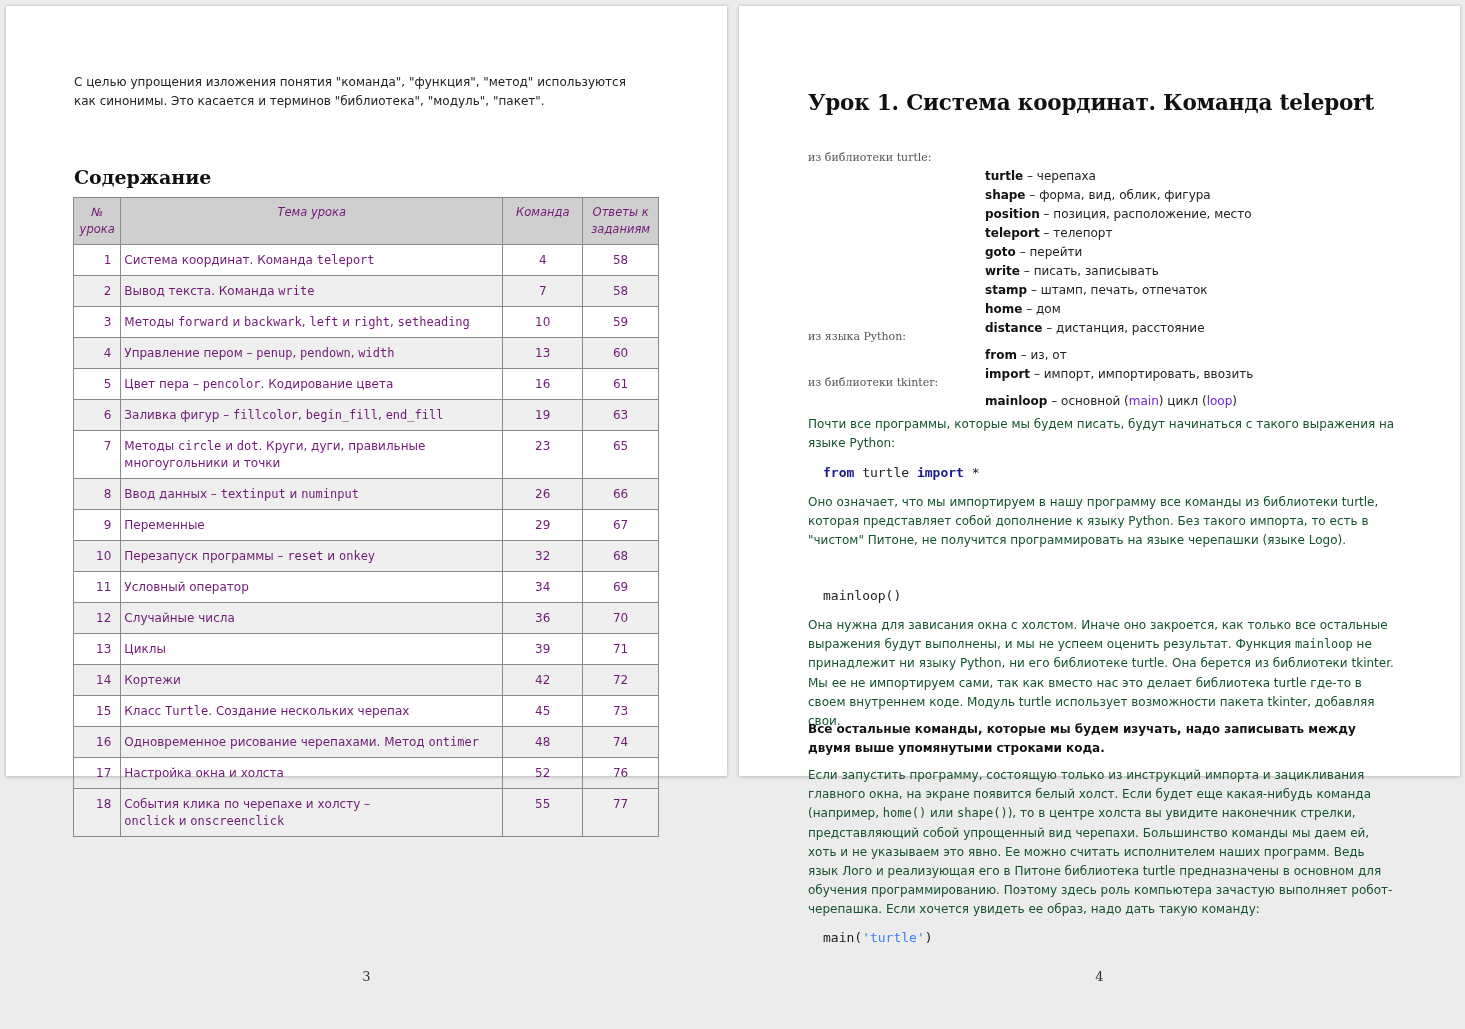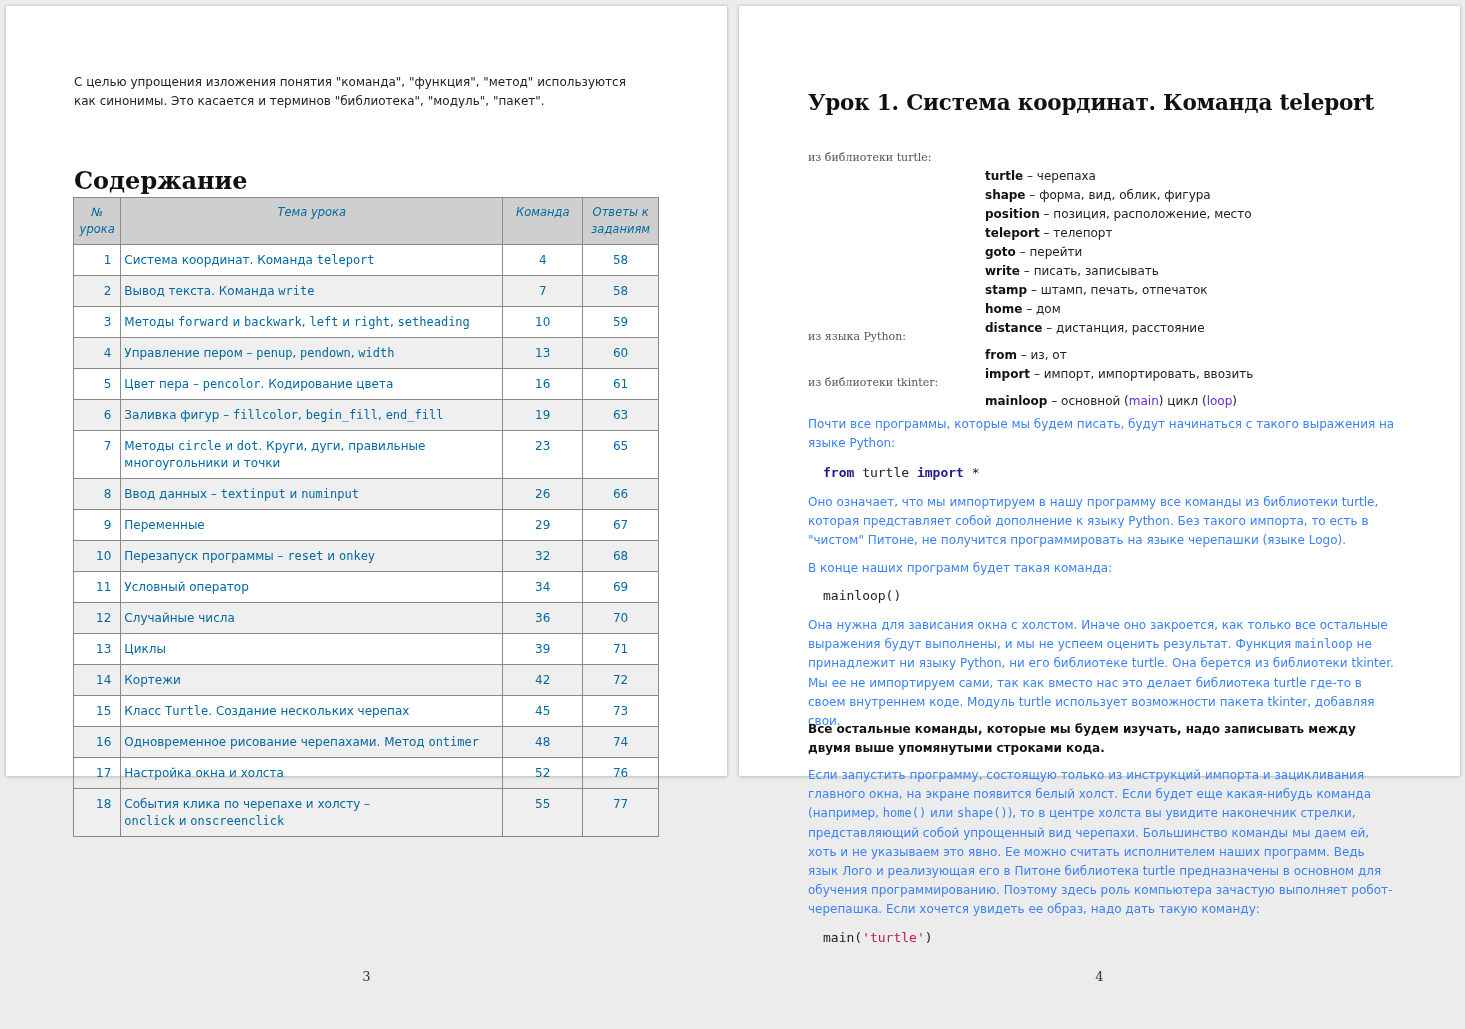--- a/index.html
+++ b/index.html
@@ -20,26 +20,26 @@
     font-family: "DejaVu Serif", serif; font-size: 13px; color: #333;
   }
 
   
   .intro {
     position: absolute; left: 68px; top: 67px; width: 560px;
     font-size: 12px; line-height: 19px; color: #222;
   }
   .toc-title {
     position: absolute; left: 68px; top: 160px; margin: 0;
-    font-family: "DejaVu Serif", serif; font-weight: bold; font-size: 24px; color: #111;
+    font-family: "DejaVu Serif", serif; font-weight: bold; font-size: 19px; color: #111;
   }
   table.toc {
     position: absolute; left: 67px; top: 191px;
     border-collapse: collapse; width: 586px;
-    font-size: 12px; color: #0369a1;
+    font-size: 12px; color: #701a75;
   }
   table.toc th, table.toc td {
     border: 1px solid #8a8a8a; padding: 0 3px; vertical-align: top;
   }
   table.toc th {
     background: #cfcfcf; font-weight: normal; font-style: italic;
     font-size: 11.5px; line-height: 17px; height: 47px;
     padding-top: 6px; box-sizing: border-box; text-align: center;
   }
   table.toc td { height: 31px; box-sizing: border-box; padding-top: 7px; line-height: 17px; }
@@ -67,29 +67,29 @@
     position: absolute; left: 0; top: 0;
     font-family: "DejaVu Serif", serif; font-size: 11px; color: #555;
   }
   .vocab-list { position: absolute; left: 161px; top: 0; margin: 16px; padding: 0; list-style: none; }
   .vocab-list li { font-size: 12px; line-height: 19px; color: #222; white-space: nowrap; }
   .vocab-list li b { font-weight: bold; color: #111; }
   .gray { color: #6d28d9; }
 
   .para {
     position: absolute; left: 69px; width: 590px; margin: 0;
-    font-size: 12px; line-height: 19.2px; color: #3b82f6;
+    font-size: 12px; line-height: 19.2px; color: #14532d;
   }
   .para.bold { font-weight: bold; color: #111; }
   .code {
     position: absolute; left: 84px; margin: 0;
     font-family: "DejaVu Sans Mono", monospace; font-size: 13px; color: #222;
   }
   .kw { color: #1a1a8c; font-weight: bold; }
-  .str { color: #be185d; }
+  .str { color: #3b82f6; }
 </style>
 </head>
 <body>
 
 <div class="page" id="page-left">
   <p class="intro" style="margin:0">С целью упрощения изложения понятия "команда", "функция", "метод" используются как синонимы. Это касается и терминов "библиотека", "модуль", "пакет".</p>
   <h2 class="toc-title">Содержание</h2>
   <table class="toc">
     <thead>
       <tr>
@@ -240,21 +240,20 @@
   <div class="vocab-group" style="top:370px">
     <span class="vocab-label">из библиотеки tkinter:</span>
     <ul class="vocab-list">
         <li><b>mainloop</b><span> – основной (</span><span class="gray">main</span><span>) цикл (</span><span class="gray">loop</span><span>)</span></li>
       </ul>
   </div>
 
   <p class="para" style="top:409px">Почти все программы, которые мы будем писать, будут начинаться с такого выражения на языке Python:</p>
   <pre class="code" style="top:459px"><span class="kw">from</span><span> turtle </span><span class="kw">import</span><span> *</span></pre>
   <p class="para" style="top:487px">Оно означает, что мы импортируем в нашу программу все команды из библиотеки turtle, которая представляет собой дополнение к языку Python. Без такого импорта, то есть в "чистом" Питоне, не получится программировать на языке черепашки (языке Logo).</p>
-  <p class="para" style="top:553px">В конце наших программ будет такая команда:</p>
   <pre class="code" style="top:582px">mainloop()</pre>
   <p class="para" style="top:610px"><span>Она нужна для зависания окна с холстом. Иначе оно закроется, как только все остальные выражения будут выполнены, и мы не успеем оценить результат. Функция </span><span class="mono">mainloop</span><span> не принадлежит ни языку Python, ни его библиотеке turtle. Она берется из библиотеки tkinter. Мы ее не импортируем сами, так как вместо нас это делает библиотека turtle где-то в своем внутреннем коде. Модуль turtle использует возможности пакета tkinter, добавляя свои.</span></p>
   <p class="para bold" style="top:714px">Все остальные команды, которые мы будем изучать, надо записывать между двумя выше упомянутыми строками кода.</p>
   <p class="para" style="top:760px"><span>Если запустить программу, состоящую только из инструкций импорта и зацикливания главного окна, на экране появится белый холст. Если будет еще какая-нибудь команда (например, </span><span class="mono">home()</span><span> или </span><span class="mono">shape()</span><span>), то в центре холста вы увидите наконечник стрелки, представляющий собой упрощенный вид черепахи. Большинство команды мы даем ей, хоть и не указываем это явно. Ее можно считать исполнителем наших программ. Ведь язык Лого и реализующая его в Питоне библиотека turtle предназначены в основном для обучения программированию. Поэтому здесь роль компьютера зачастую выполняет робот-черепашка.  Если хочется увидеть ее образ, надо дать такую команду:</span></p>
   <pre class="code" style="top:924px"><span>main(</span><span class="str">'turtle'</span><span>)</span></pre>
 
   <div class="page-num">4</div>
 </div>
 
 </body></html>

